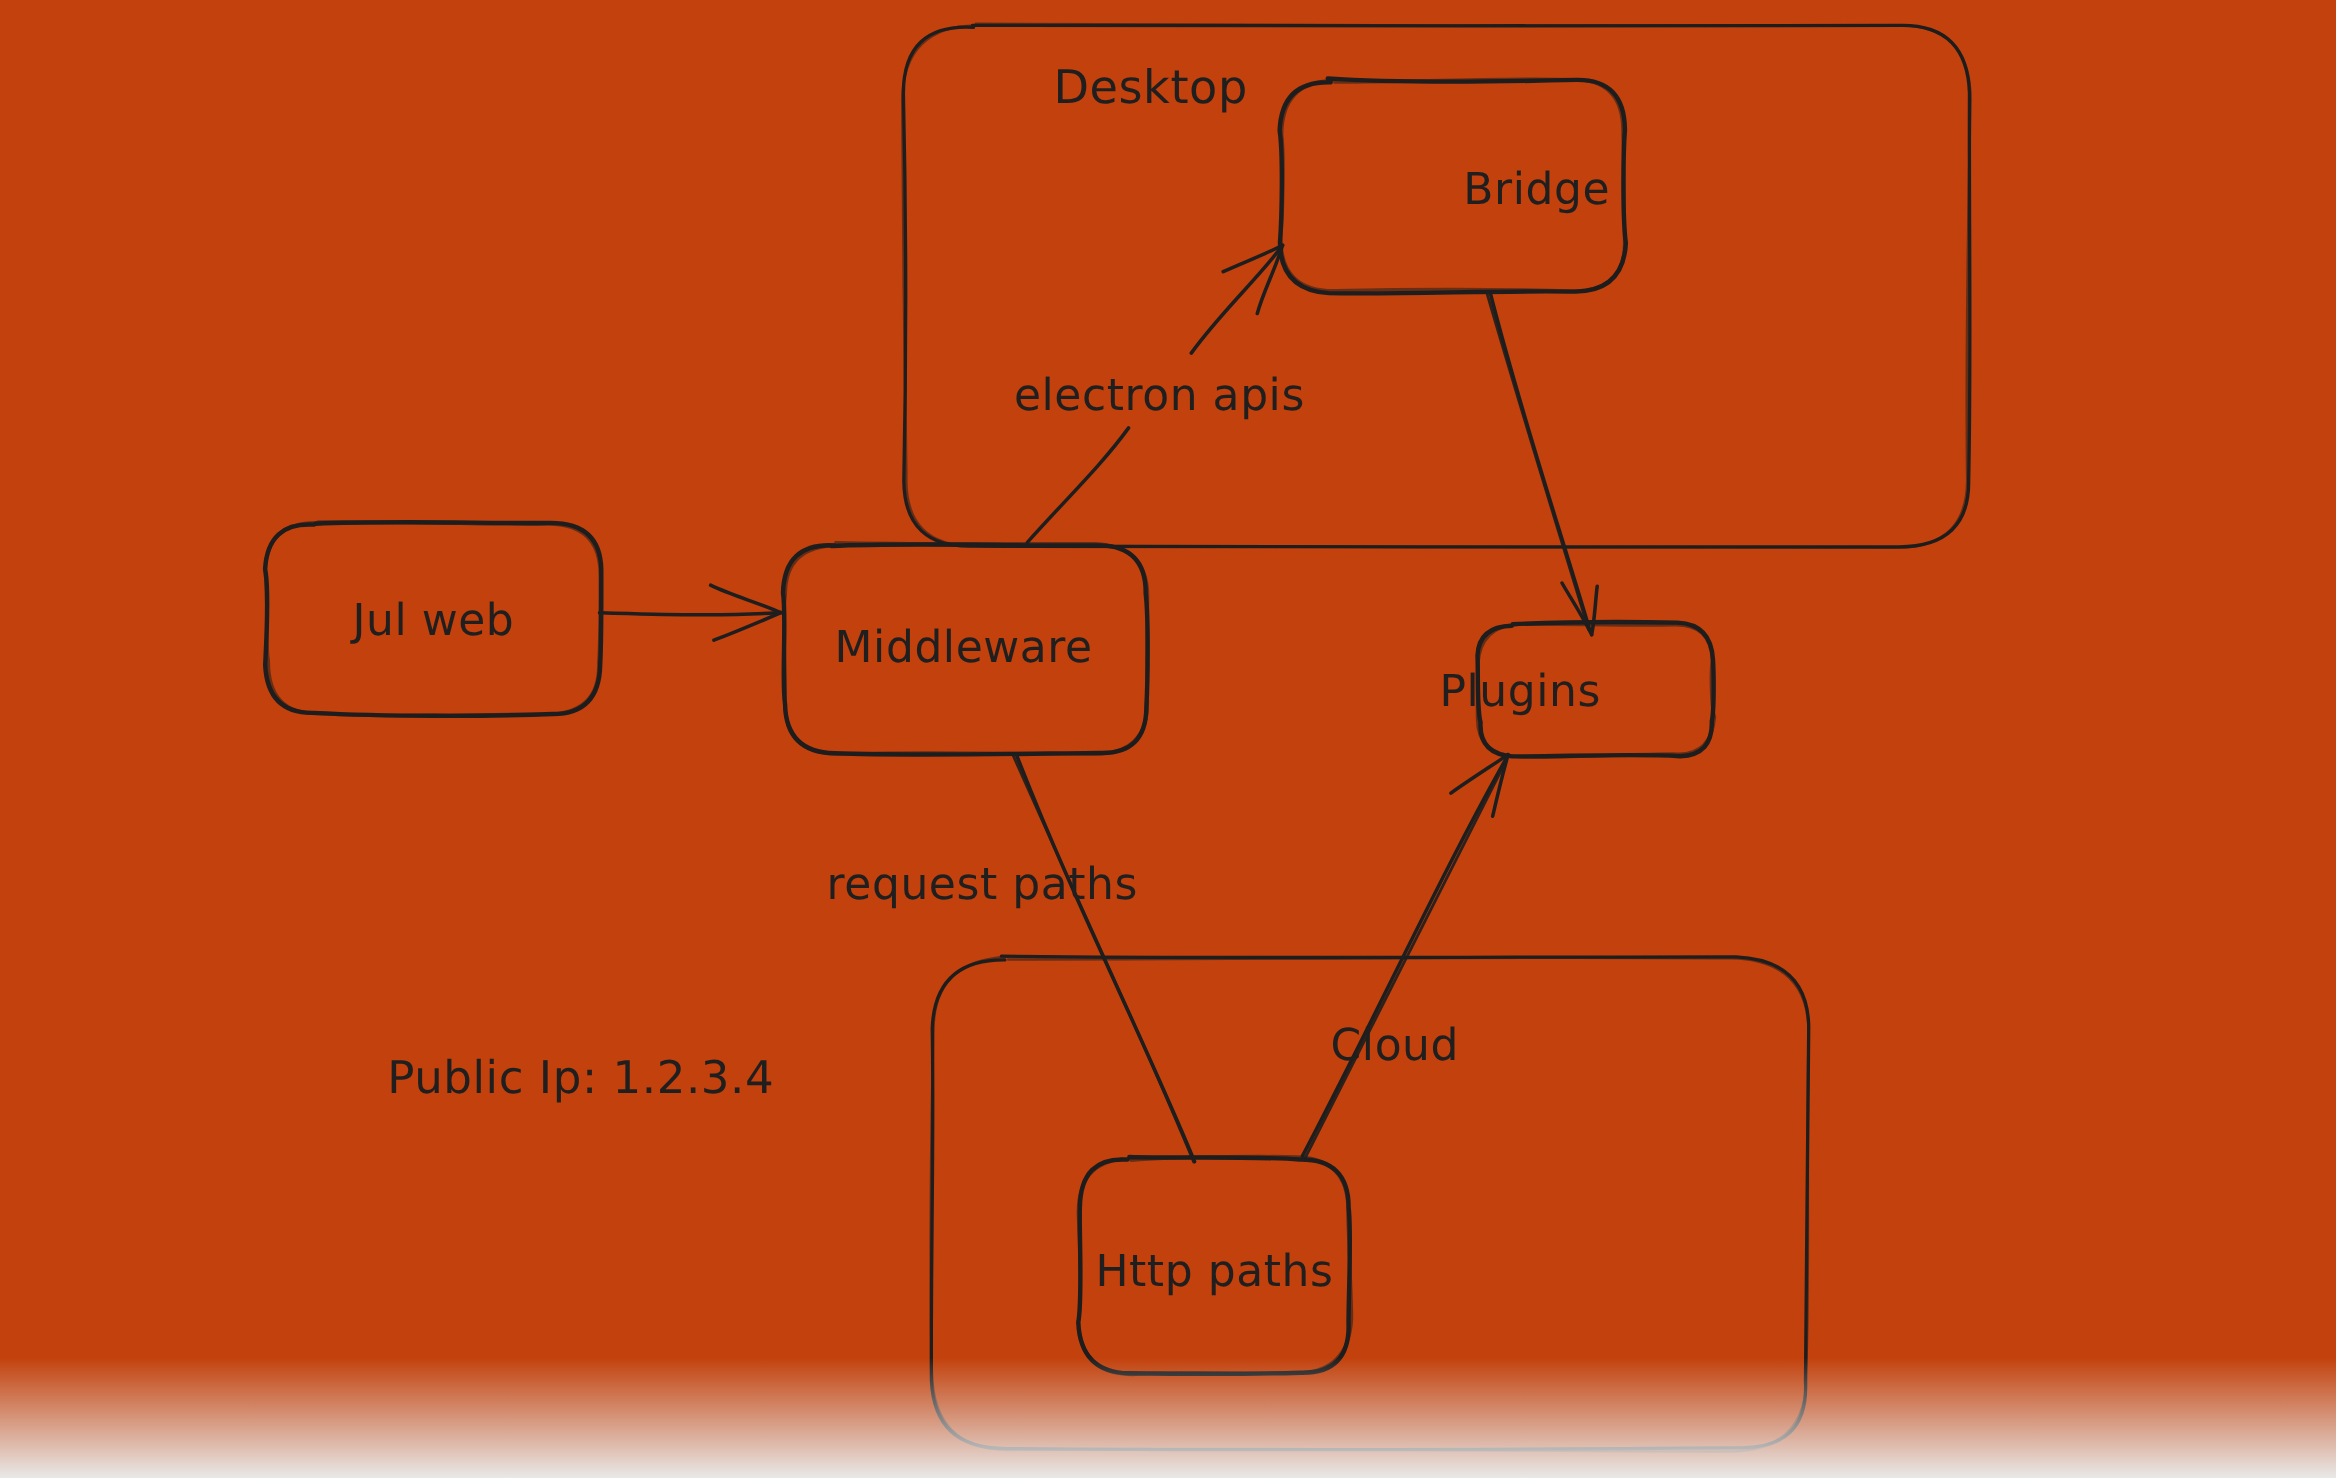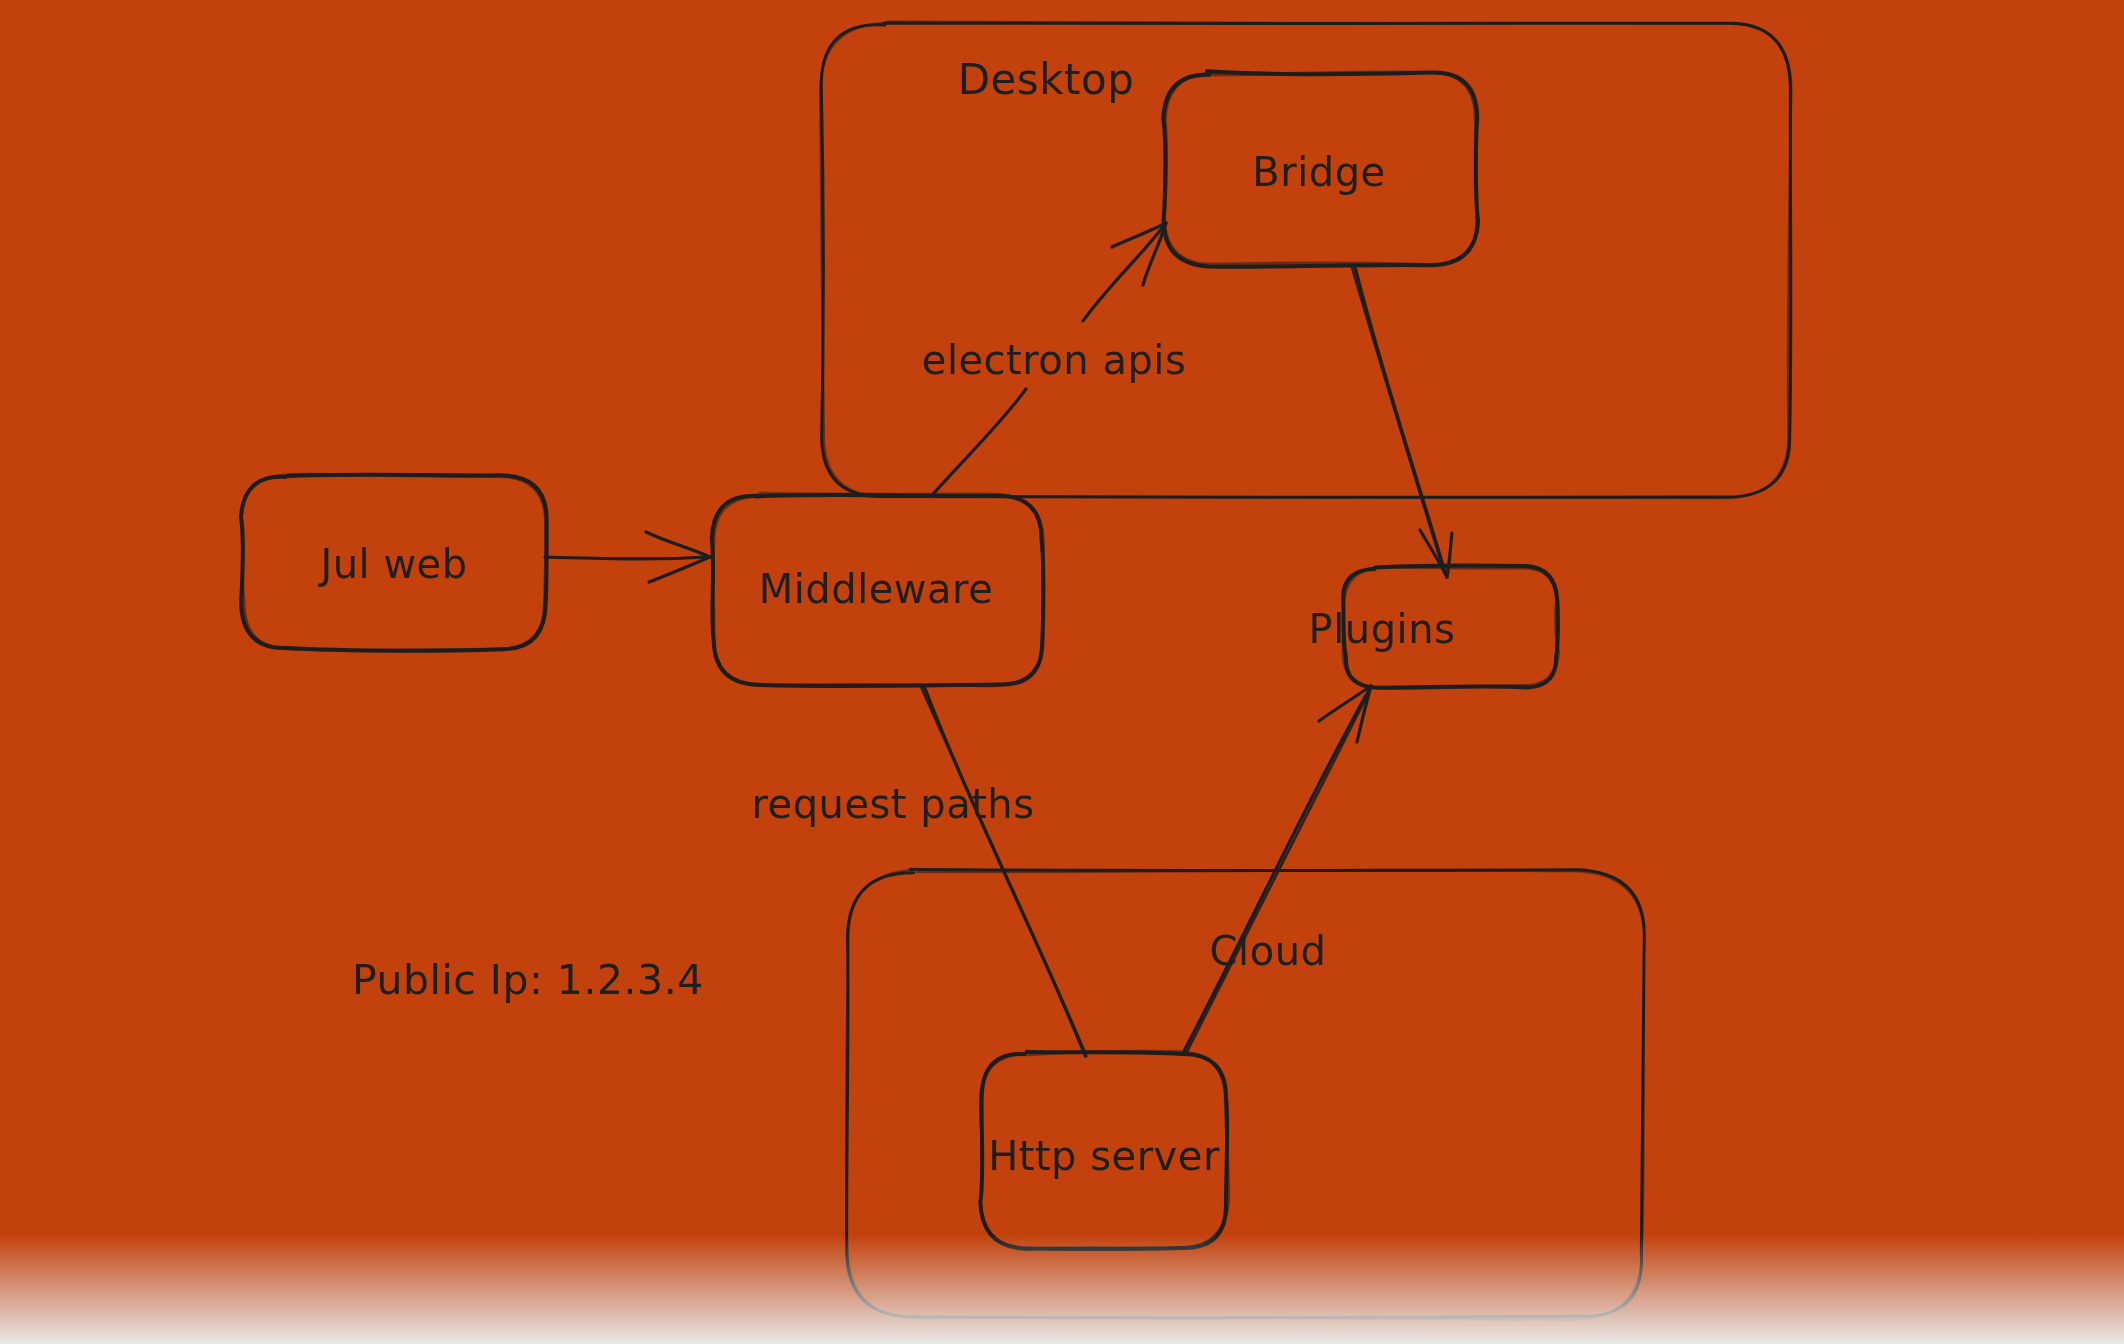--- a/index.html
+++ b/index.html
@@ -86,24 +86,24 @@
     <g>
         <path d="M 1026.7086011841893 1051.7706276848912 C 1067.75 1053.1883034389466, 1141.25 1050.9928338881582, 1181.3511407114565 1054.0432909959927 Q 1226.1284855995327 1053.1858036257327, 1226.0270385192707 1097.7335144793615 C 1228.7795403292403 1121.25, 1225.829733459279 1179.75, 1225.9438728103414 1202.7941981740296 Q 1227.522436229512 1248.9555013142526, 1182.1742737069726 1247.9345603417605 C 1141.25 1249.1468906127848, 1067.75 1249.0196354496293, 1026.2248159861192 1248.4344909507781 Q 982.261119431816 1247.6234752815217, 980.2553161736578 1202.2557445652783 C 984.2592959371395 1179.75, 980.9243114208803 1121.25, 981.6977300746366 1097.539842242375 Q 982.4203637959436 1051.1846099421382, 1024.9193528527394 1054.2121370825917" fill="none" stroke="#1e1e1e" stroke-width="4" stroke-linecap="round" stroke-linejoin="round"></path>
         <path d="M 1028.4204119872302 1054.828138904646 C 1067.75 1051.9217452299781, 1141.25 1050.6559258382767, 1179.8728811107576 1051.7878234414384 Q 1226.5633346745744 1053.9078998314217, 1225.349033237435 1102.054898340255 C 1225.4871991337277 1121.25, 1228.87076007016 1179.75, 1228.6887397281826 1199.4277765518054 Q 1225.7466019215062 1246.9053956903517, 1180.2153291003779 1248.2426367541775 C 1141.25 1249.2108251424506, 1067.75 1245.7522739167325, 1029.9052502634004 1249.6864069113508 Q 982.3491947753355 1249.3474962860346, 980.3319163732231 1201.103534154594 C 984.7005599304102 1179.75, 980.62004265422 1121.25, 980.301164124161 1101.723139426671 Q 980.5727737536654 1052.385662955232, 1031.030406515114 1053.6414796076715" fill="none" stroke="#1e1e1e" stroke-width="3" stroke-linecap="round" stroke-linejoin="round" opacity="0.55"></path>
       </g>
   </svg>
 
   <div class="lbl title" style="left:1046px; top:80px;">Desktop</div>
   <div class="lbl" style="left:1268px; top:951px;">Cloud</div>
 
   <div class="lbl" style="left:394px; top:564px;">Jul web</div>
-  <div class="lbl" style="left:1319px; top:172px;">Bridge</div>
+  <div class="lbl" style="left:1397px; top:172px;">Bridge</div>
   <div class="lbl" style="left:876px; top:589px;">Middleware</div>
   <div class="lbl" style="left:1382px; top:629px;text-align:right;">Plugins</div>
-  <div class="lbl" style="left:1104px; top:1156px;">Http server</div>
+  <div class="lbl" style="left:1104px; top:1156px;">Http paths</div>
 
   <div class="lbl" style="left:1054px; top:360px;">electron apis</div>
   <div class="lbl" style="left:893px; top:804px;">request paths</div>
 
   <div class="lbl anchor-left" style="left:352px; top:956px; font-size:41px;">Public Ip: 1.2.3.4</div>
 
   <div class="fade"></div>
 </div>
 
 </body></html>

